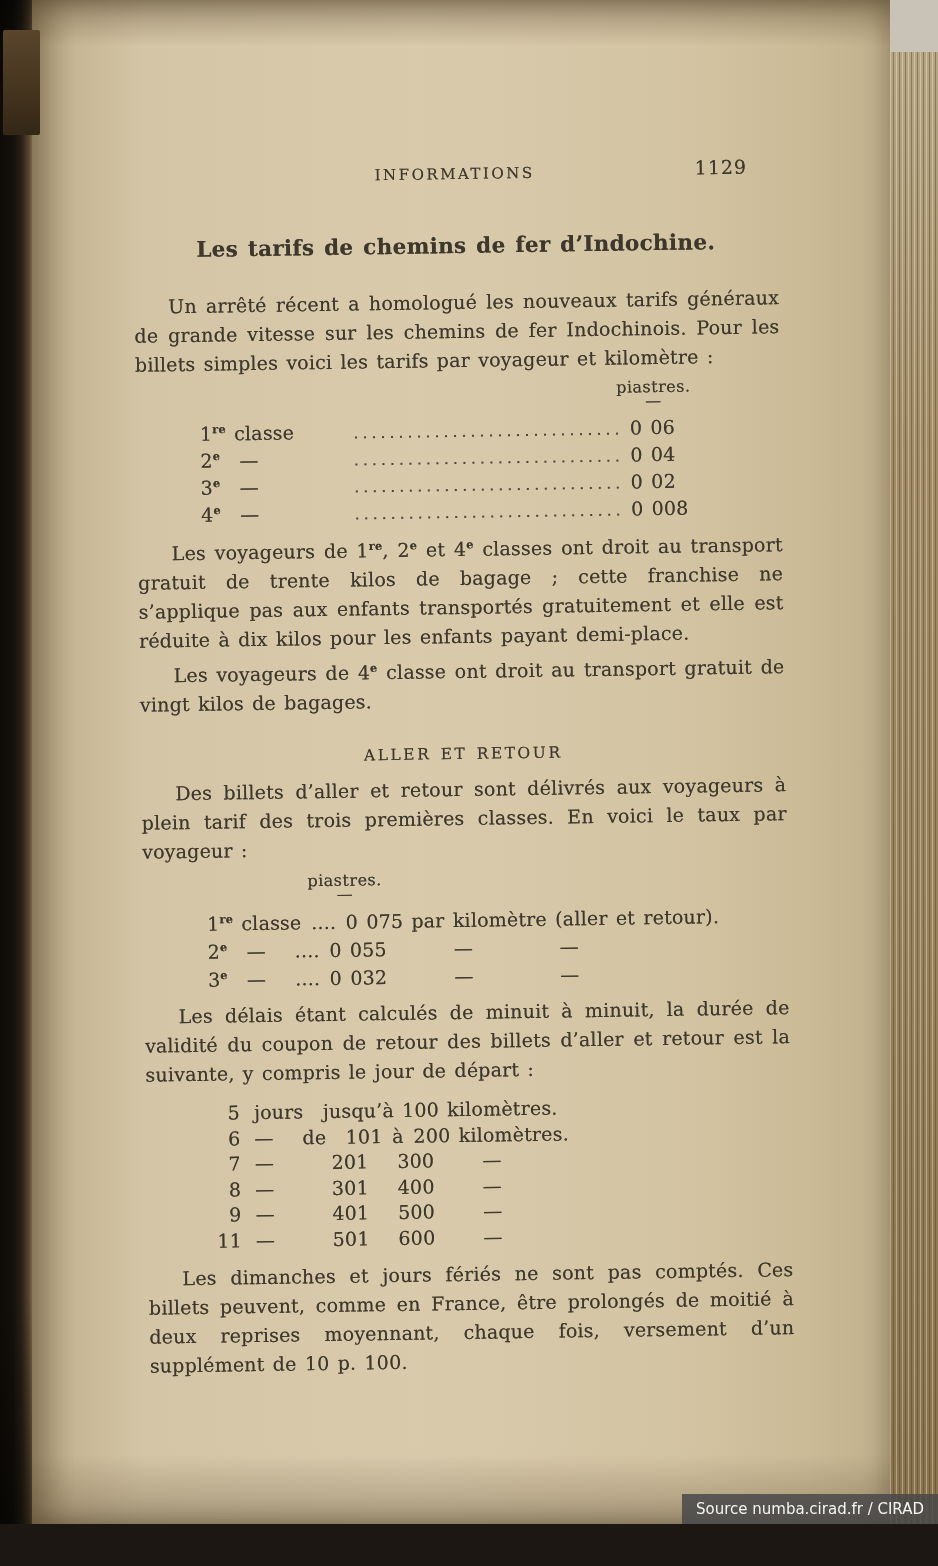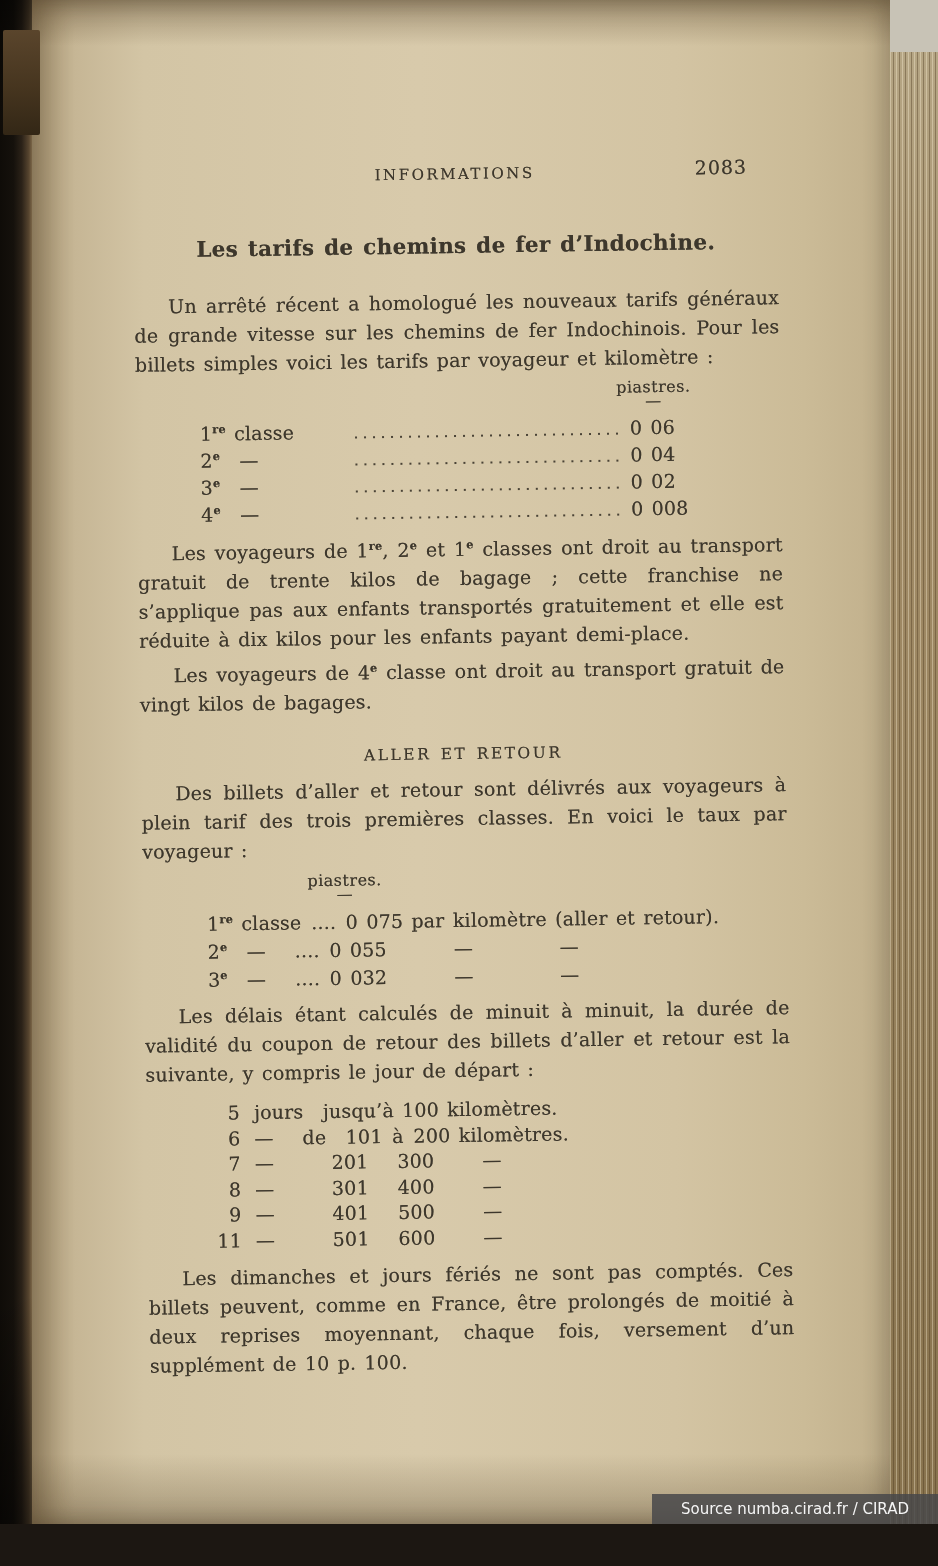--- a/index.html
+++ b/index.html
@@ -65,34 +65,34 @@
 
   .arrows { margin:8px 0 0 64px; }
   .ar-line { line-height:28px; white-space:pre; }
 
   .vlist { margin:12px 0 0 66px; }
   .vrow { display:flex; line-height:25.5px; }
   .vnum { flex:0 0 28px; text-align:right; white-space:pre; }
   .vrest { margin-left:14px; white-space:pre; }
 
   .watermark { position:absolute; right:0; bottom:0; z-index:9;
-    background:rgba(72,72,74,.85); color:#f5f5f5; padding:0 29px;
+    background:rgba(72,72,74,.85); color:#f5f5f5; padding:0 14px;
     font-family:"DejaVu Sans","Liberation Sans",sans-serif; font-size:15px; line-height:30px; }
 </style>
 </head>
 <body>
 
 <div class="scan">
 
   <div class="page">
     <div class="content">
 
       <div class="pageheader">
         <span>INFORMATIONS</span>
-        <span class="pnum">2083</span>
+        <span class="pnum">1129</span>
       </div>
 
       <h1 class="title">Les tarifs de chemins de fer d’Indochine.</h1>
 
       <p class="para indent mt30">Un arrêté récent a homologué les nouveaux tarifs généraux de grande vitesse sur les chemins de fer Indochinois. Pour les billets simples voici les tarifs par voyageur et kilomètre :</p>
 
       <div class="unit-block u1">
         <div>piastres.</div>
         <div class="udash">—</div>
       </div>
@@ -113,21 +113,21 @@
           <span class="leader"></span>
           <span class="fvalue">0 02</span>
         </div>
         <div class="frow">
           <span class="flabel"><span>4</span><sup>e</sup><span> —</span></span>
           <span class="leader"></span>
           <span class="fvalue">0 008</span>
         </div>
       </div>
 
-      <p class="para indent mt10"><span>Les voyageurs de 1</span><sup>re</sup><span>, 2</span><sup>e</sup><span> et 1</span><sup>e</sup><span> classes ont droit au transport gratuit de trente kilos de bagage ; cette franchise ne s’applique pas aux enfants transportés gratuitement et elle est réduite à dix kilos pour les enfants payant demi-place.</span></p>
+      <p class="para indent mt10"><span>Les voyageurs de 1</span><sup>re</sup><span>, 2</span><sup>e</sup><span> et 4</span><sup>e</sup><span> classes ont droit au transport gratuit de trente kilos de bagage ; cette franchise ne s’applique pas aux enfants transportés gratuitement et elle est réduite à dix kilos pour les enfants payant demi-place.</span></p>
 
       <p class="para indent mt6"><span>Les voyageurs de 4</span><sup>e</sup><span> classe ont droit au transport gratuit de vingt kilos de bagages.</span></p>
 
       <div class="subhead">ALLER ET RETOUR</div>
 
       <p class="para indent mt12">Des billets d’aller et retour sont délivrés aux voyageurs à plein tarif des trois premières classes. En voici le taux par voyageur :</p>
 
       <div class="unit-block u2">
         <div>piastres.</div>
         <div class="udash">—</div>

